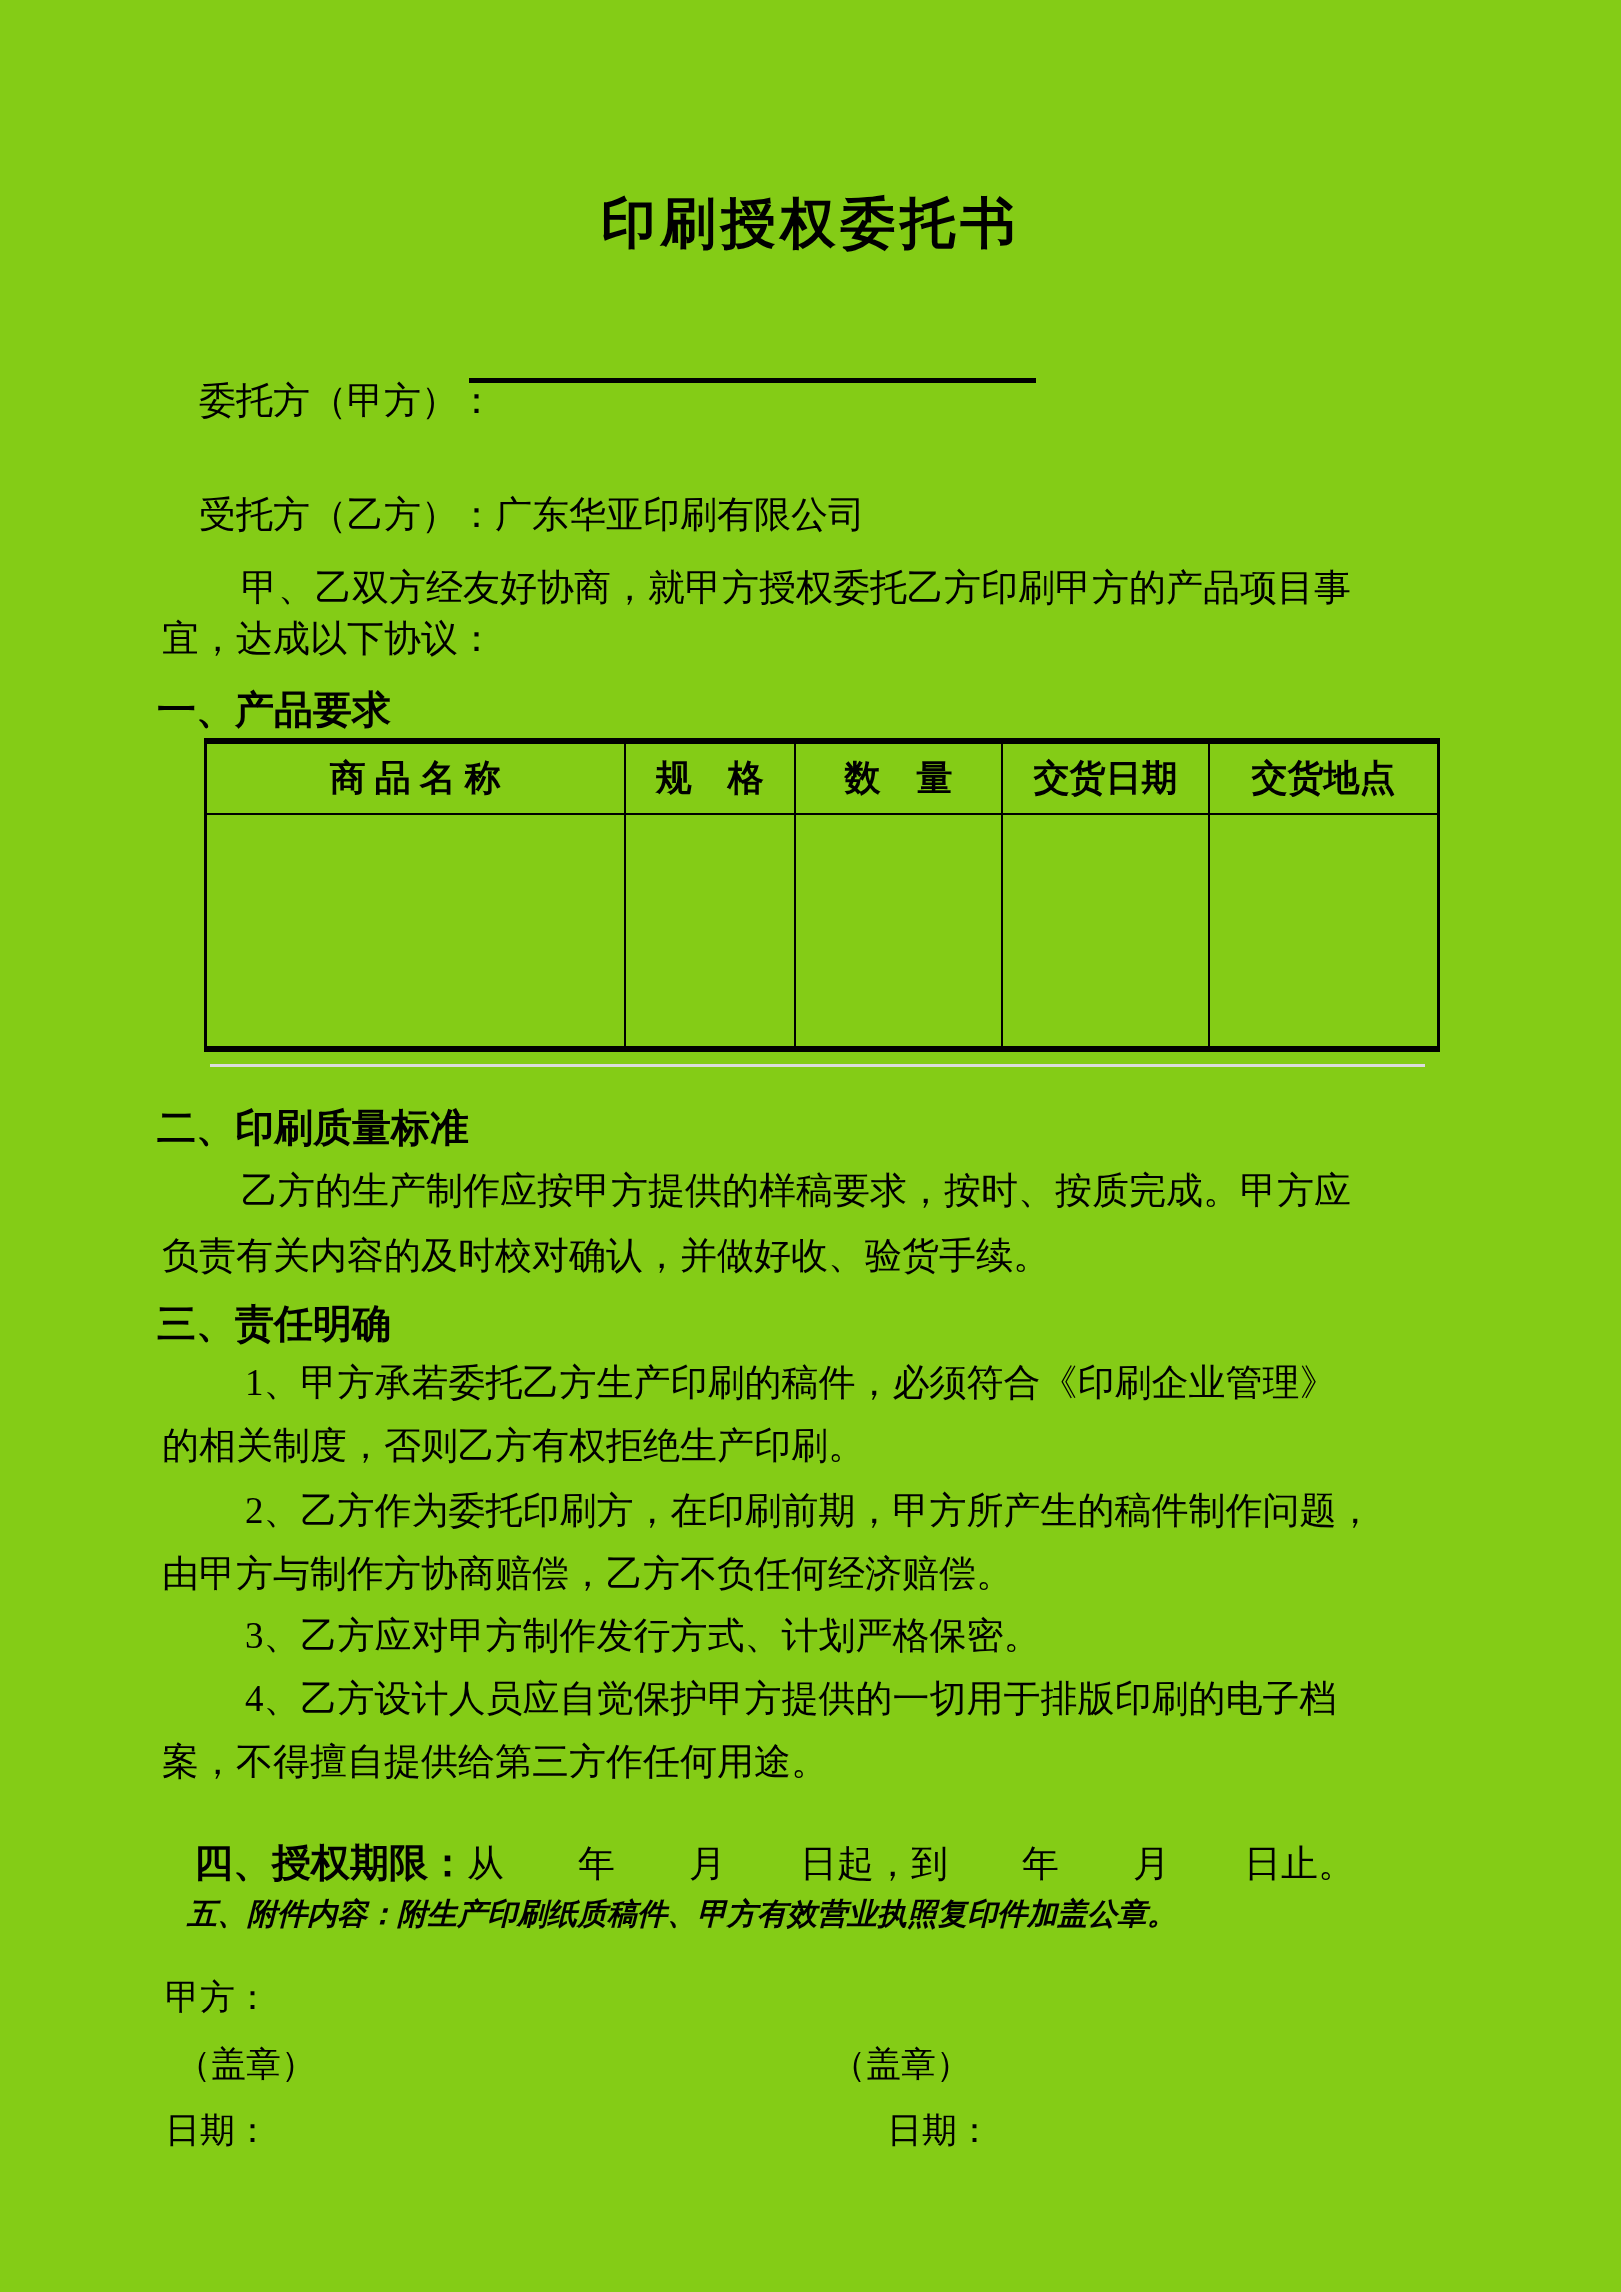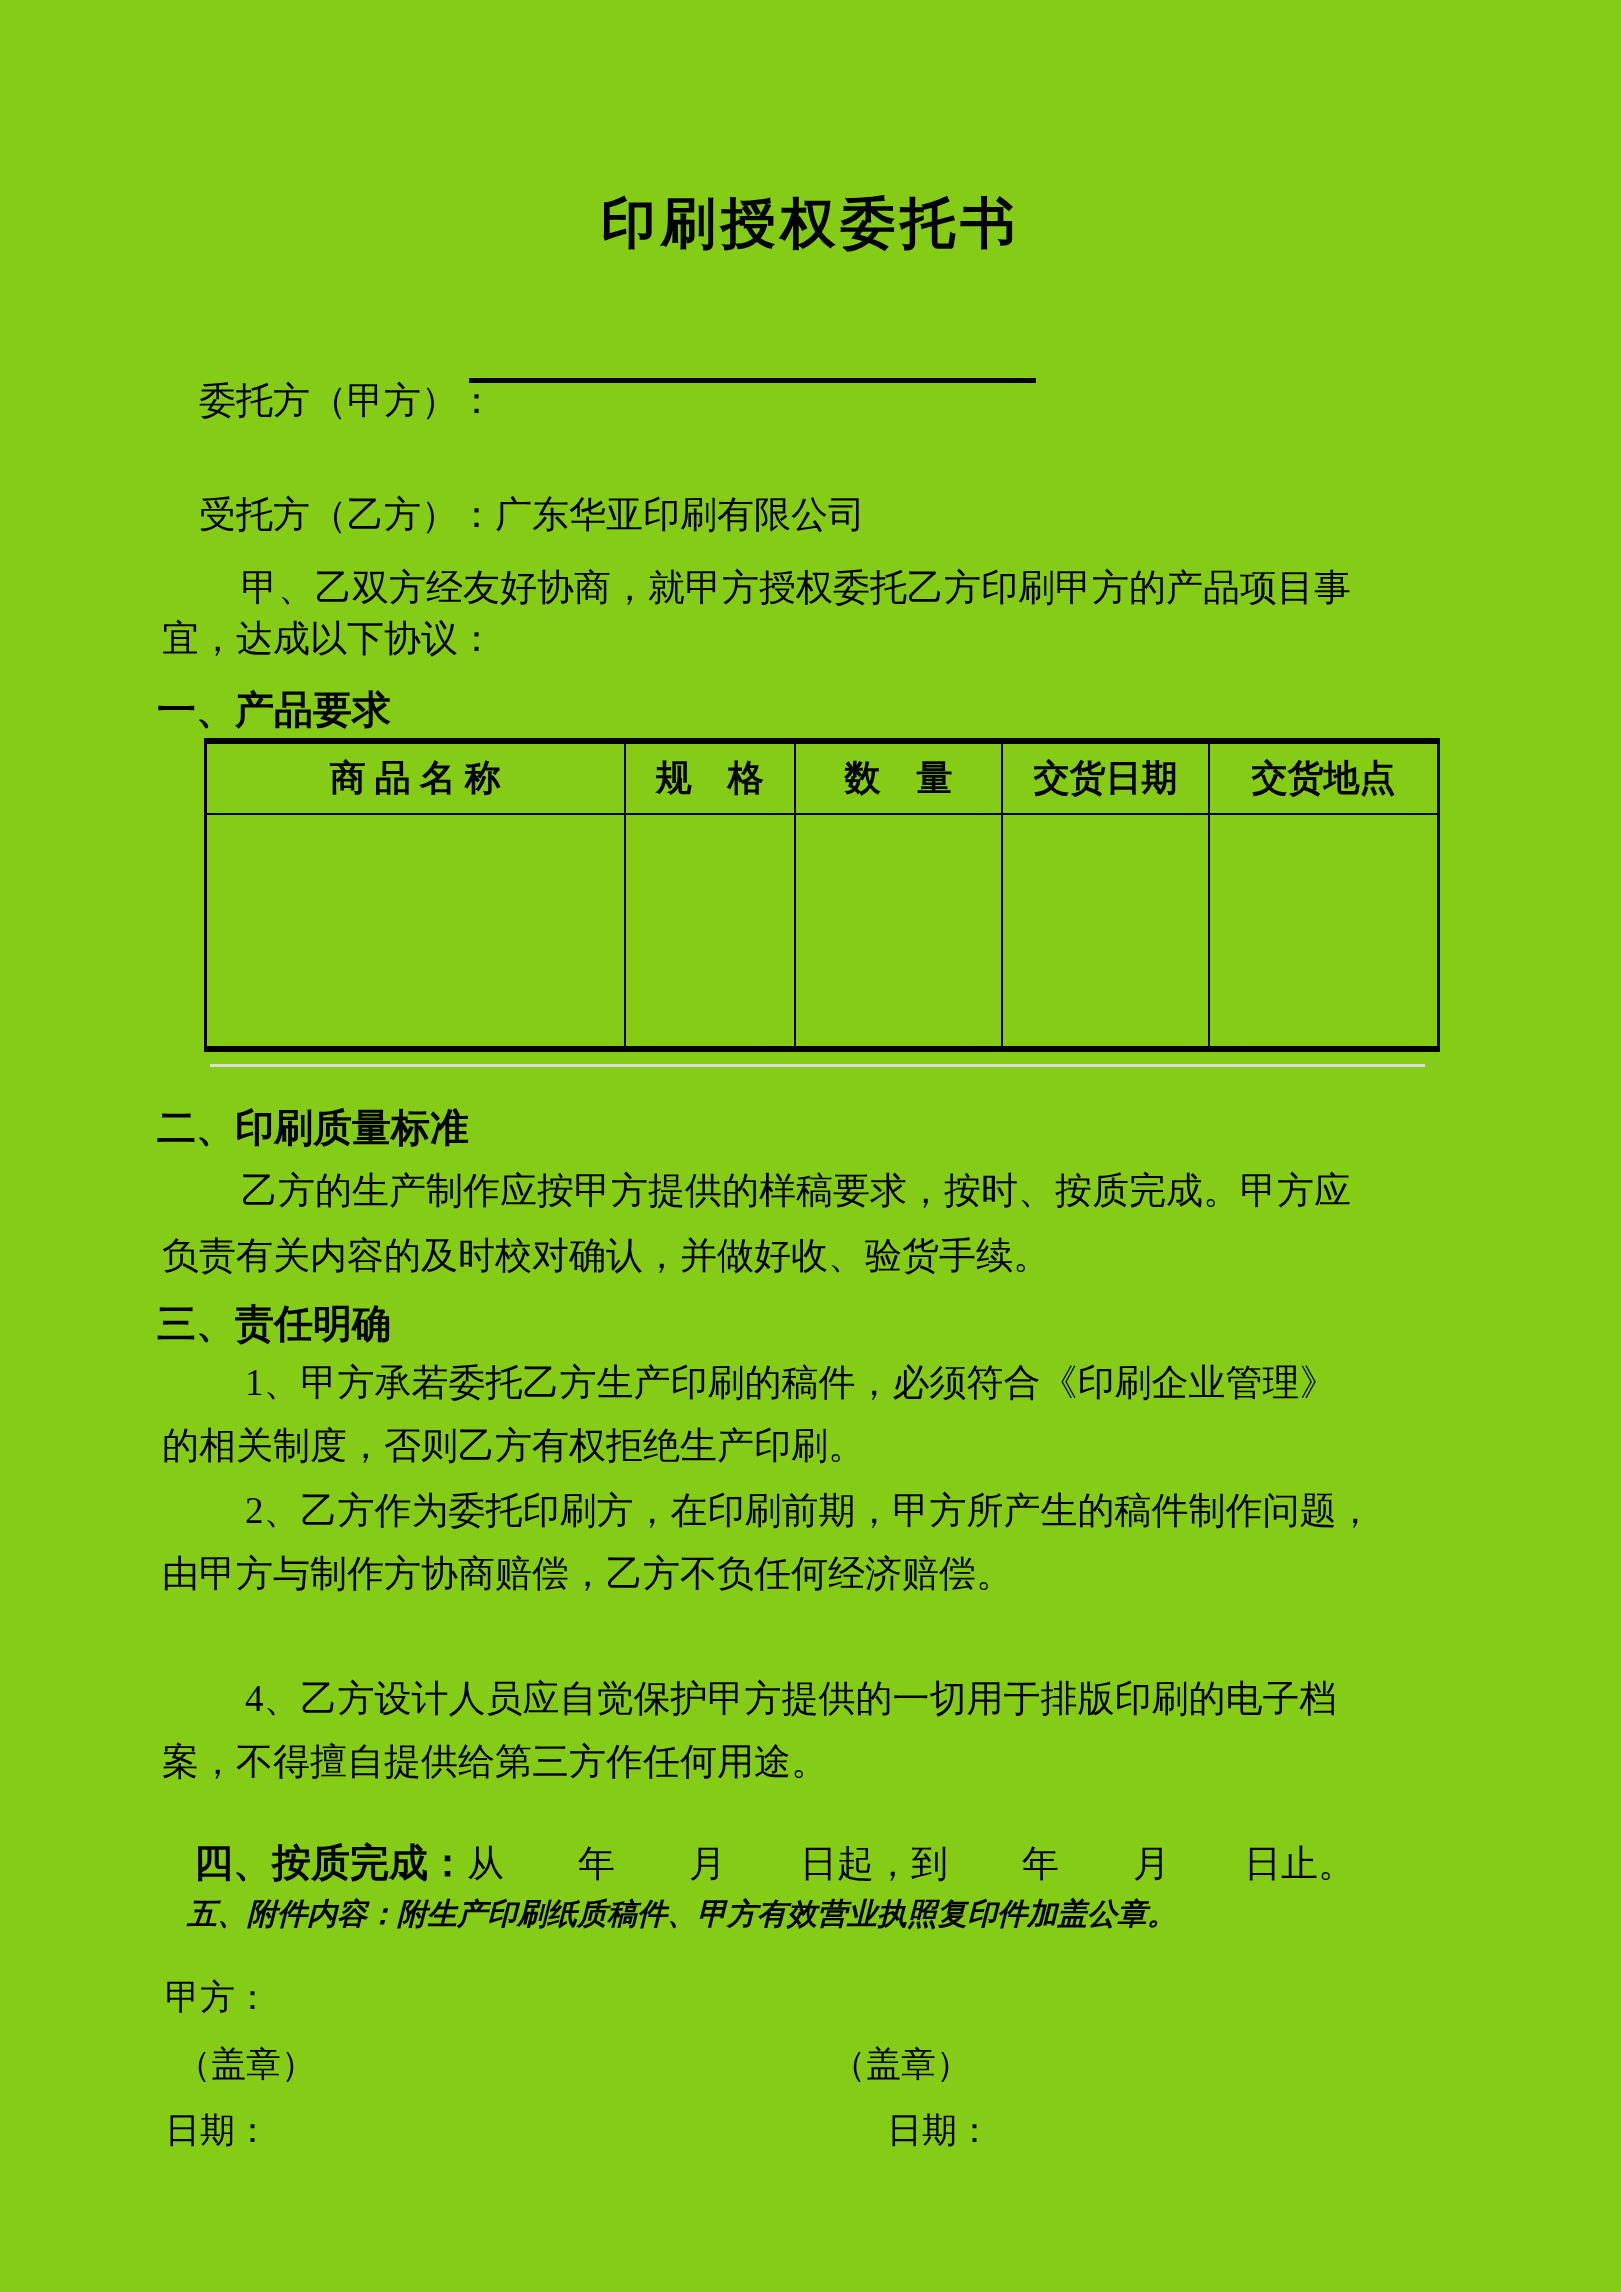--- a/index.html
+++ b/index.html
@@ -113,25 +113,26 @@
 
   <div class="abs heading" style="top:1106px; left:157px;">二、印刷质量标准</div>
   <div class="abs body-text" style="top:1170px; left:241px;">乙方的生产制作应按甲方提供的样稿要求，按时、按质完成。甲方应</div>
   <div class="abs body-text" style="top:1235px; left:162px;">负责有关内容的及时校对确认，并做好收、验货手续。</div>
 
   <div class="abs heading" style="top:1302px; left:157px;">三、责任明确</div>
   <div class="abs body-text" style="top:1362px; left:245px;">1、甲方承若委托乙方生产印刷的稿件，必须符合《印刷企业管理》</div>
   <div class="abs body-text" style="top:1425px; left:162px;">的相关制度，否则乙方有权拒绝生产印刷。</div>
   <div class="abs body-text" style="top:1490px; left:245px;">2、乙方作为委托印刷方，在印刷前期，甲方所产生的稿件制作问题，</div>
   <div class="abs body-text" style="top:1553px; left:162px;">由甲方与制作方协商赔偿，乙方不负任何经济赔偿。</div>
+  <div class="abs body-text" style="top:1615px; left:245px;">3、乙方应对甲方制作发行方式、计划严格保密。</div>
   <div class="abs body-text" style="top:1678px; left:245px;">4、乙方设计人员应自觉保护甲方提供的一切用于排版印刷的电子档</div>
   <div class="abs body-text" style="top:1741px; left:162px;">案，不得擅自提供给第三方作任何用途。</div>
 
   <div class="abs body-text" style="top:1798px; left:157px;">
-    <span class="bold" style="font-size:39px;">四、按质完成：</span><span>从　　年　　月　　日起，到　　年　　月　　日止。</span>
+    <span class="bold" style="font-size:39px;">四、授权期限：</span><span>从　　年　　月　　日起，到　　年　　月　　日止。</span>
   </div>
 
   <div class="abs bold" style="top:1862px; left:157px; font-size:30px;font-style:italic;">
     <span>五、附件内容：</span><span>附生产印刷纸质稿件、甲方有效营业执照复印件加盖公章。</span>
   </div>
 
   <div class="abs sig-text" style="top:1978px; left:165px;">甲方：</div>
   <div class="abs sig-text" style="top:2045px; left:176px;">（盖章）</div>
   <div class="abs sig-text" style="top:2045px; left:831px;">（盖章）</div>
   <div class="abs sig-text" style="top:2111px; left:165px;">日期：</div>

